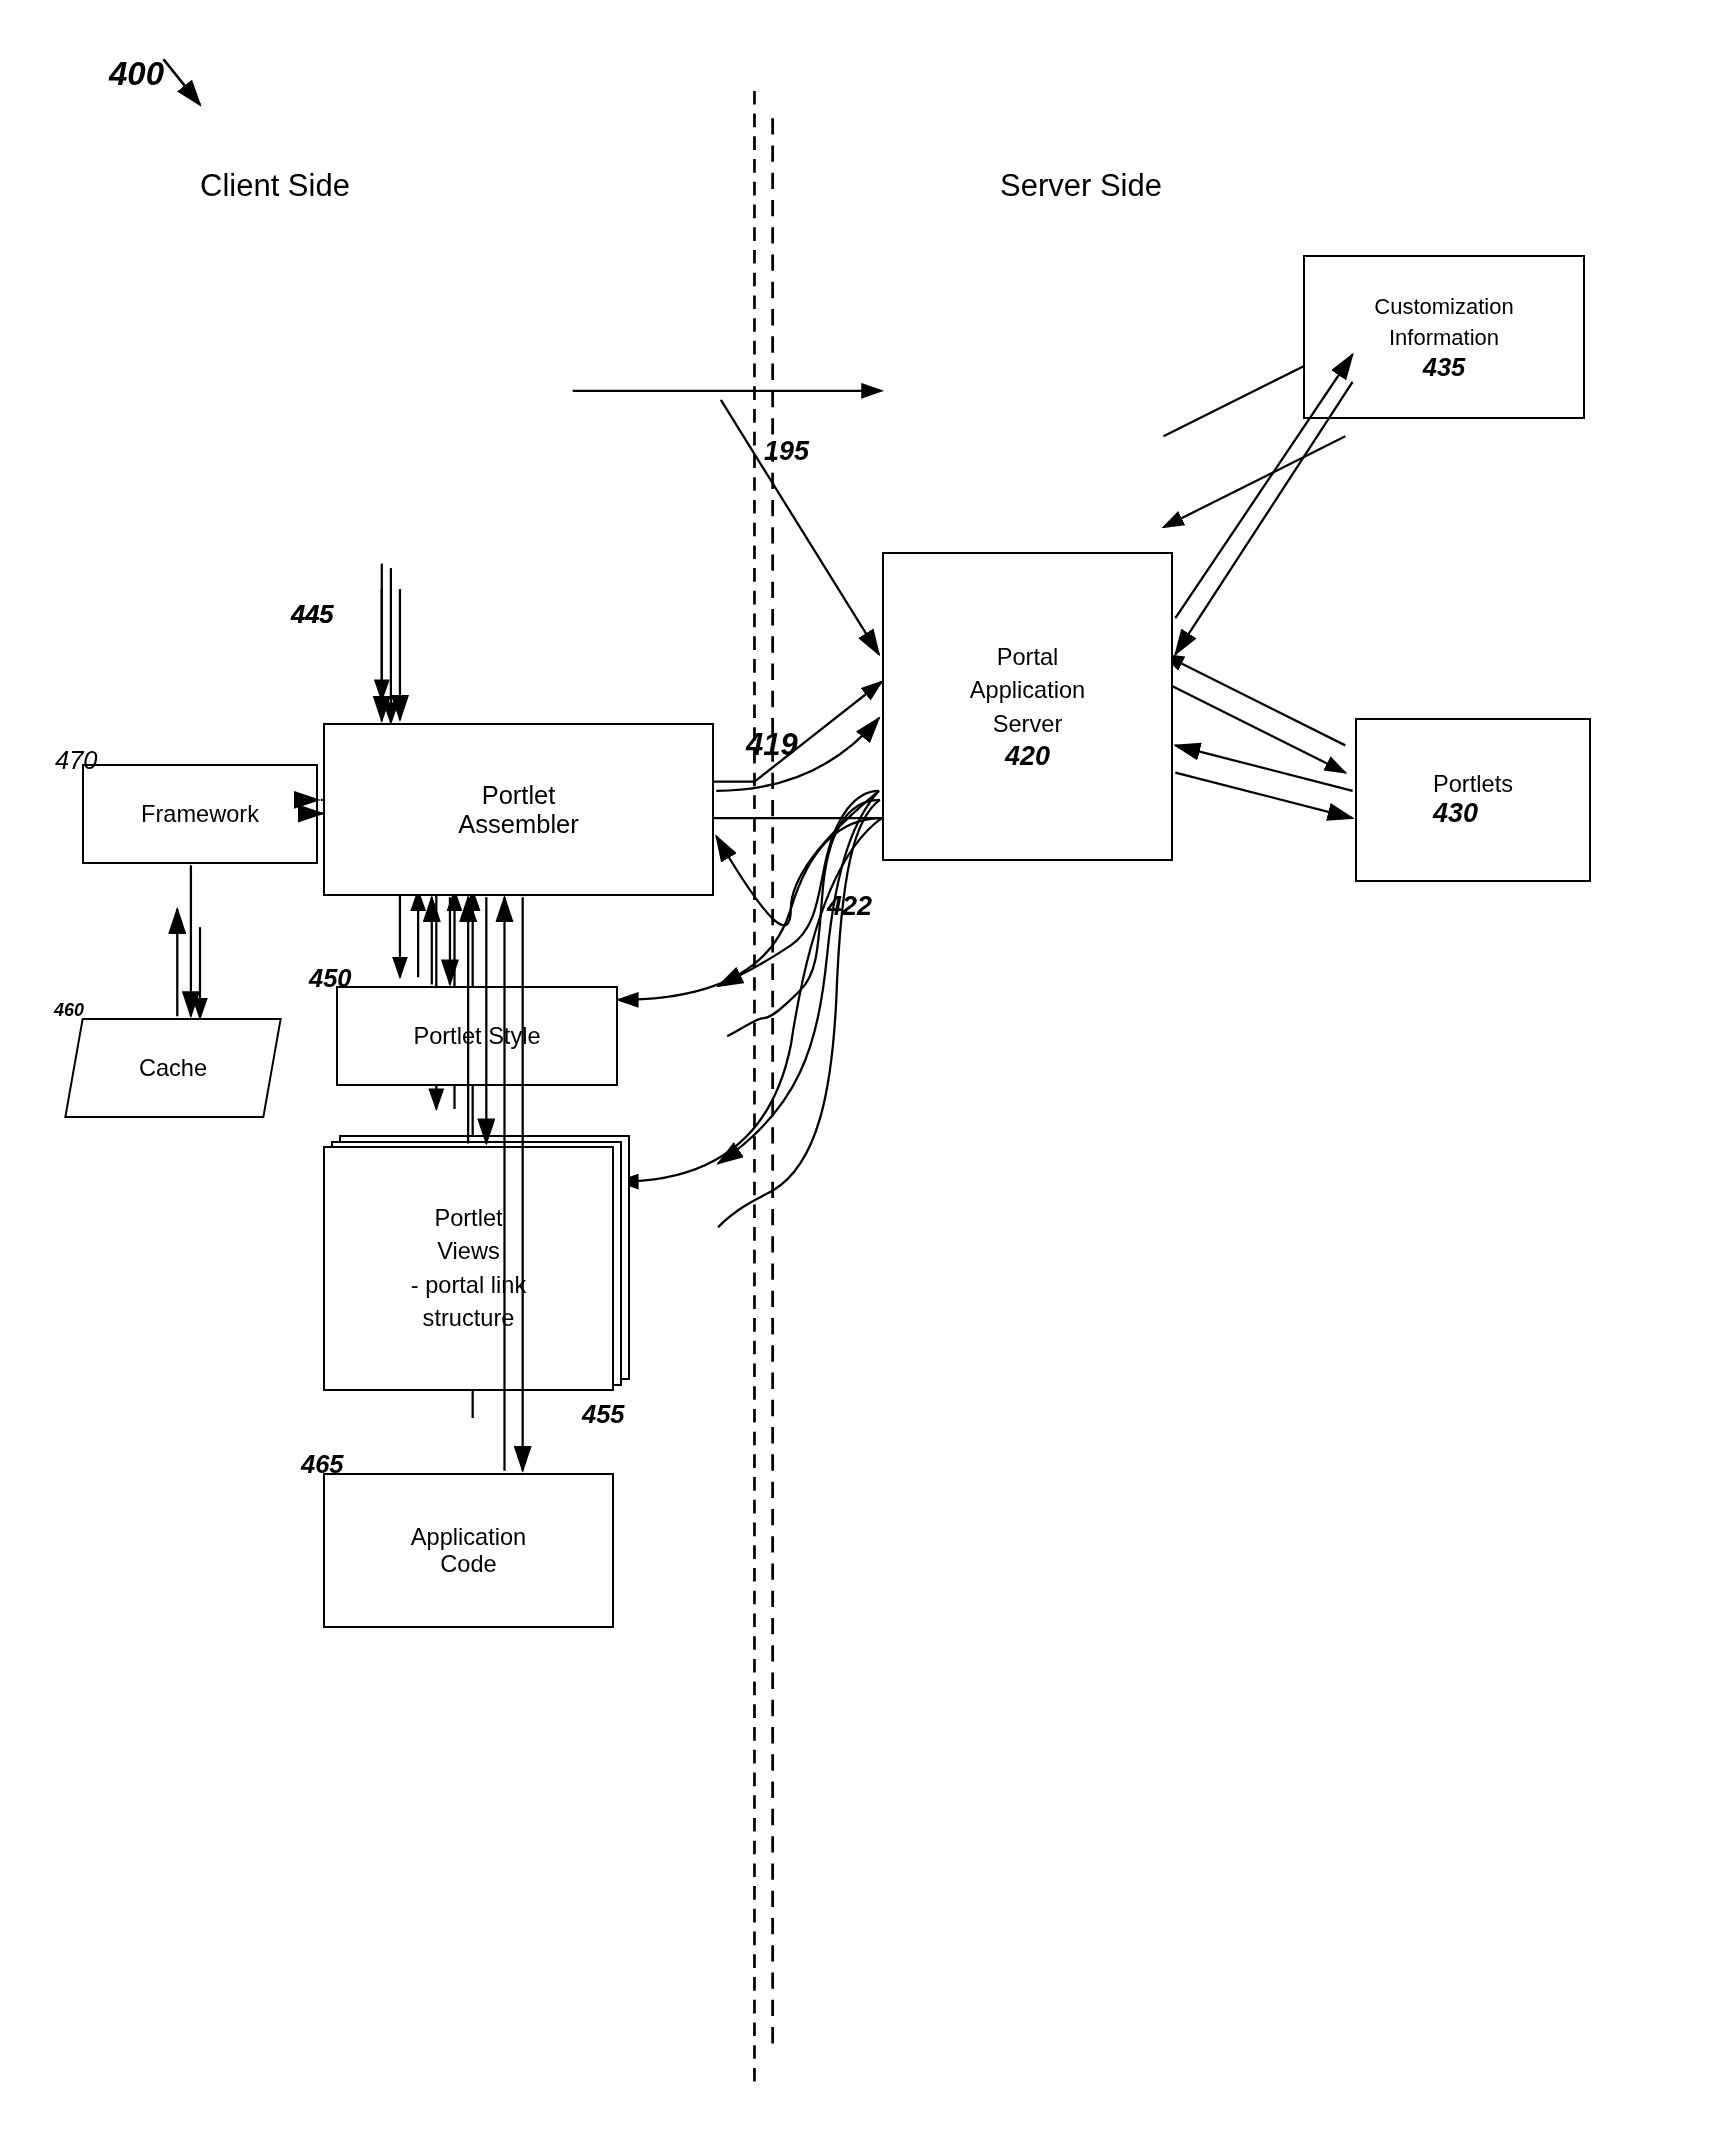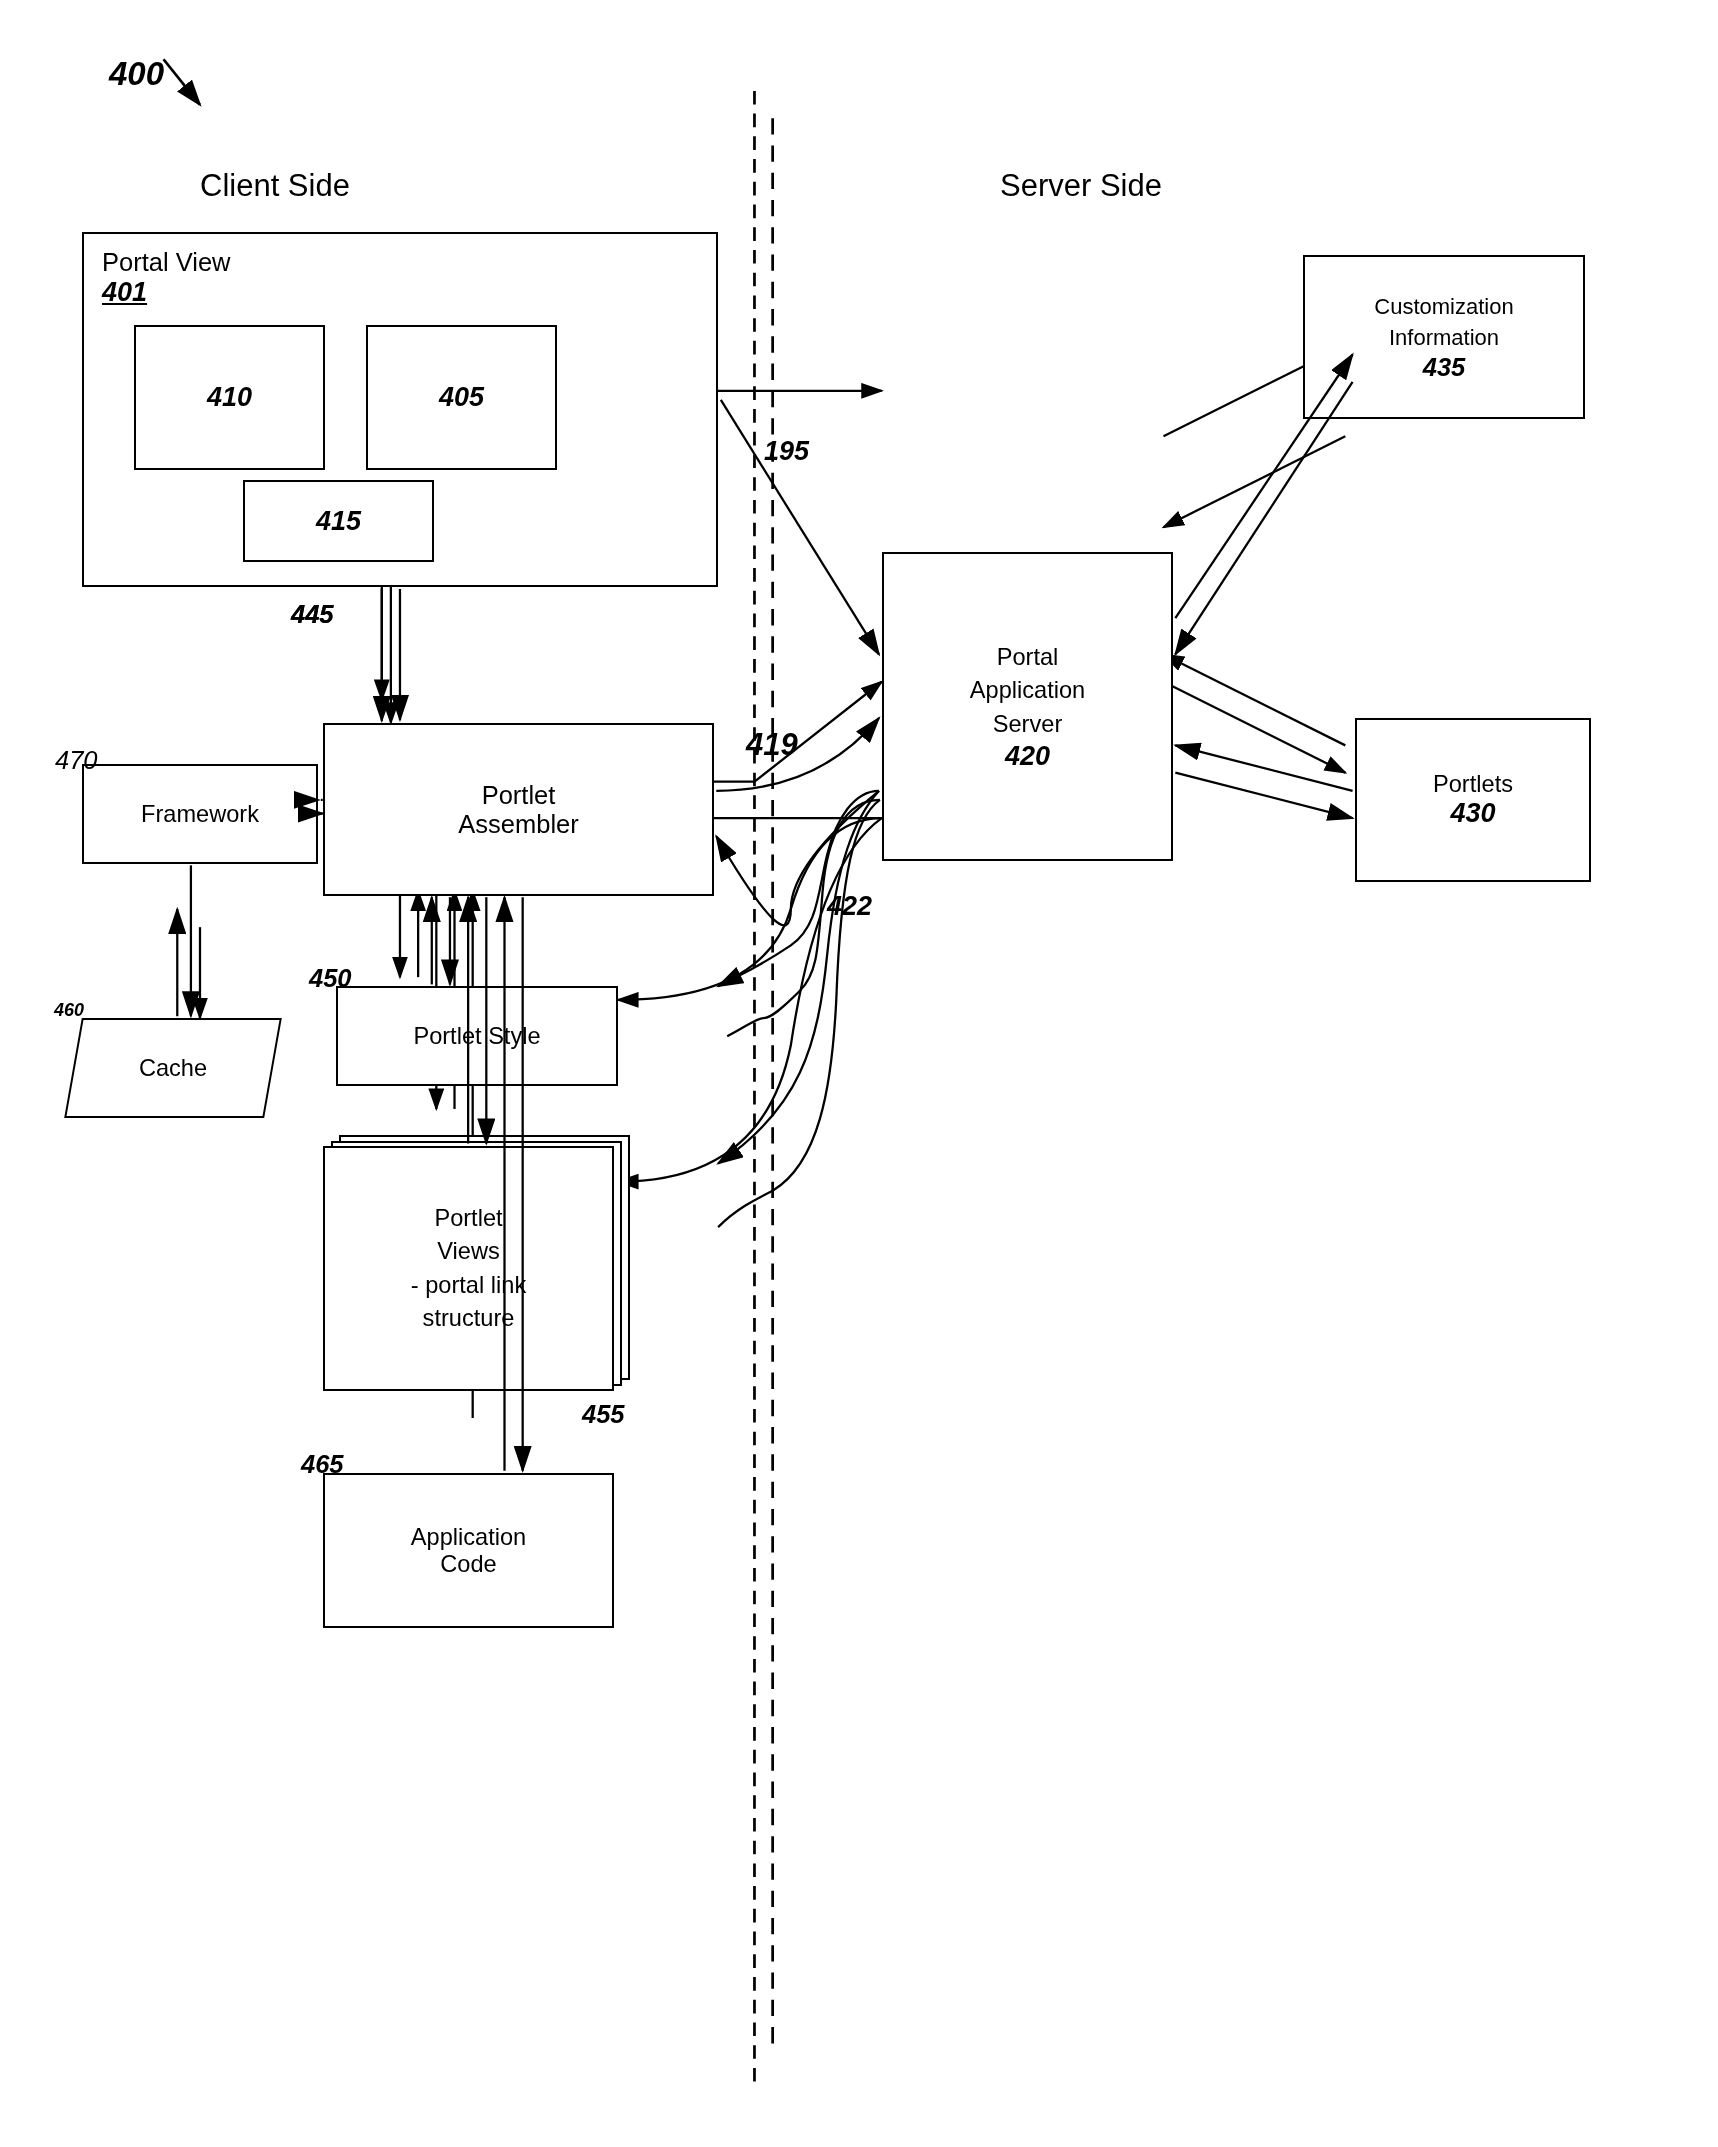--- a/index.html
+++ b/index.html
@@ -97,39 +97,20 @@
       <marker id="arr400" markerWidth="10" markerHeight="7" refX="9" refY="3.5" orient="auto">
         <polygon points="0 0, 10 3.5, 0 7" fill="black"></polygon>
       </marker>
     </defs>
   </svg>
 
   <div style="position:absolute; top:168px; left:200px; font-size:31px; font-weight:normal;">Client Side</div>
 
   <div style="position:absolute; top:168px; left:1000px; font-size:31px; font-weight:normal;">Server Side</div>
 
-  <div class="box" style="left:82px; top:232px; width:636px; height:355px; border:2.7px solid black;">
-
-    <div style="position:absolute; top:13.6px; left:18px; text-align:left;">
-      <div style="font-size:25.5px; font-weight:normal;">Portal View</div>
-      <div style="font-size:27px; font-weight:bold; font-style:italic; text-decoration:underline;">401</div>
-    </div>
-
-    <div class="box" style="left:50px; top:91px; width:191px; height:145px; position:absolute;">
-      <span style="font-size:27px; font-weight:bold; font-style:italic;">410</span>
-    </div>
-
-    <div class="box" style="left:282px; top:91px; width:191px; height:145px; position:absolute;">
-      <span style="font-size:27px; font-weight:bold; font-style:italic;">405</span>
-    </div>
-
-    <div class="box" style="left:159px; top:250px; width:191px; height:82px; position:absolute; top:auto; bottom:23px;">
-      <span style="font-size:27px; font-weight:bold; font-style:italic;">415</span>
-    </div>
-  </div>
 
   <div style="position:absolute; top:600px; left:291px; font-size:25.5px; font-weight:bold; font-style:italic;">445</div>
 
   <div class="box" style="left:323px; top:723px; width:391px; height:173px;">
     <span style="font-size:25.5px; font-weight:normal; text-align:center;">Portlet<br>Assembler</span>
   </div>
 
   <div class="box" style="left:82px; top:764px; width:236px; height:100px;">
     <span style="font-size:23.6px;">Framework</span>
   </div>
@@ -176,21 +157,21 @@
   </div>
 
   <div class="box" style="left:1303px; top:255px; width:282px; height:164px;">
     <div style="text-align:center;">
       <div style="font-size:22px; line-height:1.4;">Customization<br>Information</div>
       <div style="font-size:25.5px; font-weight:bold; font-style:italic;">435</div>
     </div>
   </div>
 
   <div class="box" style="left:1355px; top:718px; width:236px; height:164px;">
-    <div style="text-align:center;">
+    <div style="text-align:left;">
       <div style="font-size:23.6px;">Portlets</div>
       <div style="font-size:27px; font-weight:bold; font-style:italic;">430</div>
     </div>
   </div>
 
   <svg style="position:absolute;top:0;left:0;width:1718px;height:2147px;pointer-events:none;" viewBox="0 0 1890 2362" width="1718" height="2147">
     <defs>
       <marker id="arrowhead" markerWidth="12" markerHeight="8" refX="11" refY="4" orient="auto">
         <polygon points="0 0, 12 4, 0 8" fill="black"></polygon>
       </marker>

